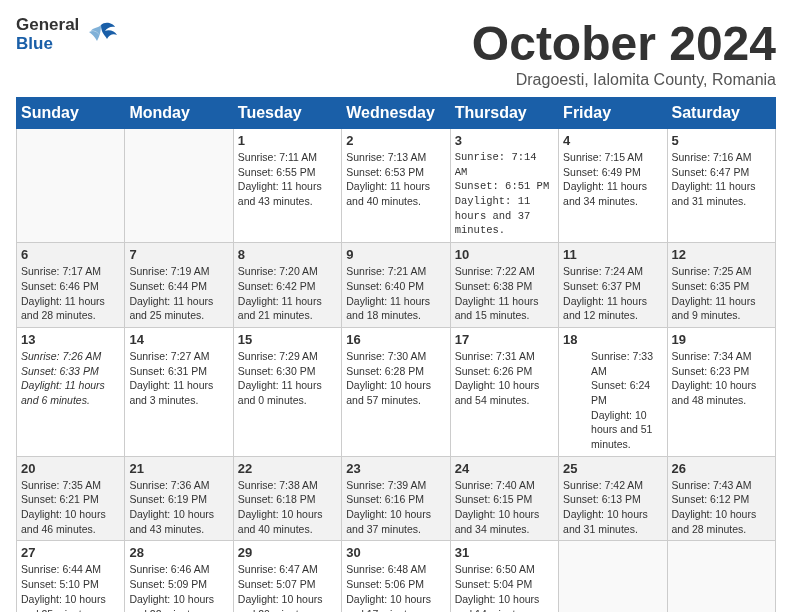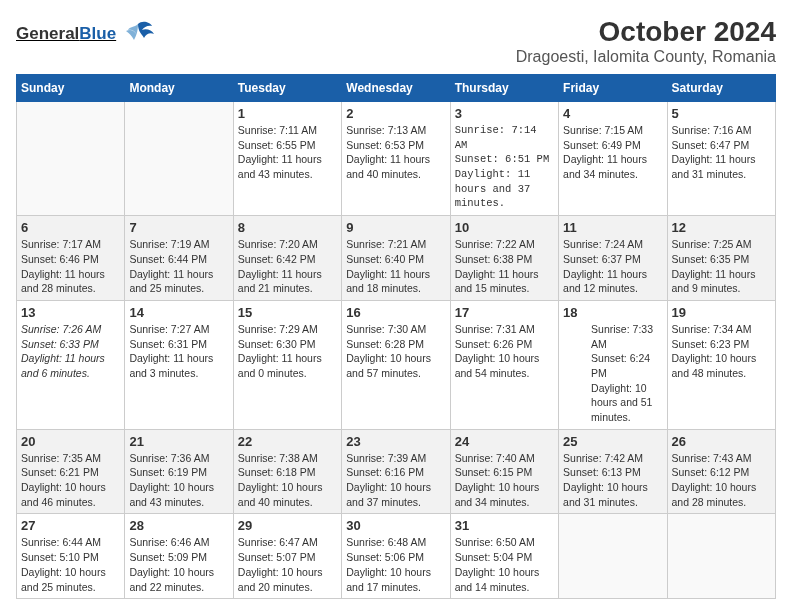--- a/index.html
+++ b/index.html
@@ -23,39 +23,39 @@
     }
     .logo-row {
       display: flex;
       align-items: center;
       gap: 4px;
     }
     .title-section {
       text-align: right;
     }
     .month-title {
-      font-size: 28px;
+      font-size: 48px;
       font-weight: bold;
       color: #333;
     }
     .location-title {
       font-size: 16px;
       color: #555;
     }
     .calendar {
       width: 100%;
       border-collapse: collapse;
       font-size: 11px;
     }
     .calendar th {
       background: #1a5fa8;
       color: #fff;
       padding: 6px 4px;
       text-align: left;
-      font-size: 12px;
+      font-size: 16px;
       font-weight: bold;
       border: 1px solid #1a5fa8;
     }
     .calendar td {
       border: 1px solid #ccc;
       vertical-align: top;
       padding: 4px;
       width: 108px;
       min-height: 80px;
       background: #fff;
@@ -77,21 +77,21 @@
     .row-shaded td {
       background: #f2f2f2;
     }
   </style>
 </head>
 <body>
 
 <div class="header-section">
   <div class="logo">
     <div class="logo-row">
-      <div style="display:flex; flex-direction:row; line-height:1.1;text-decoration:underline;">
+      <div style="display:flex; flex-direction:column; line-height:1.1;">
         <span style="font-size:17px; font-weight:bold; color:#333;">General</span>
         <span style="font-size:17px; font-weight:bold; color:#1a5fa8;">Blue</span>
       </div>
       <svg width="36" height="36" viewBox="0 0 36 36">
         <path d="M18 8 C22 4, 30 6, 32 10 C28 9, 24 11, 22 14 C26 12, 32 14, 34 18 C30 16, 26 18, 24 22 C22 18, 18 16, 18 8Z" fill="#1a5fa8"></path>
         <path d="M18 8 C14 12, 10 10, 8 14 C12 13, 15 15, 16 18 C14 14, 10 13, 6 15 C9 17, 12 20, 14 24 C16 20, 18 16, 18 8Z" fill="#4a90c8" opacity="0.7"></path>
       </svg>
     </div>
   </div>
   <div class="title-section">

